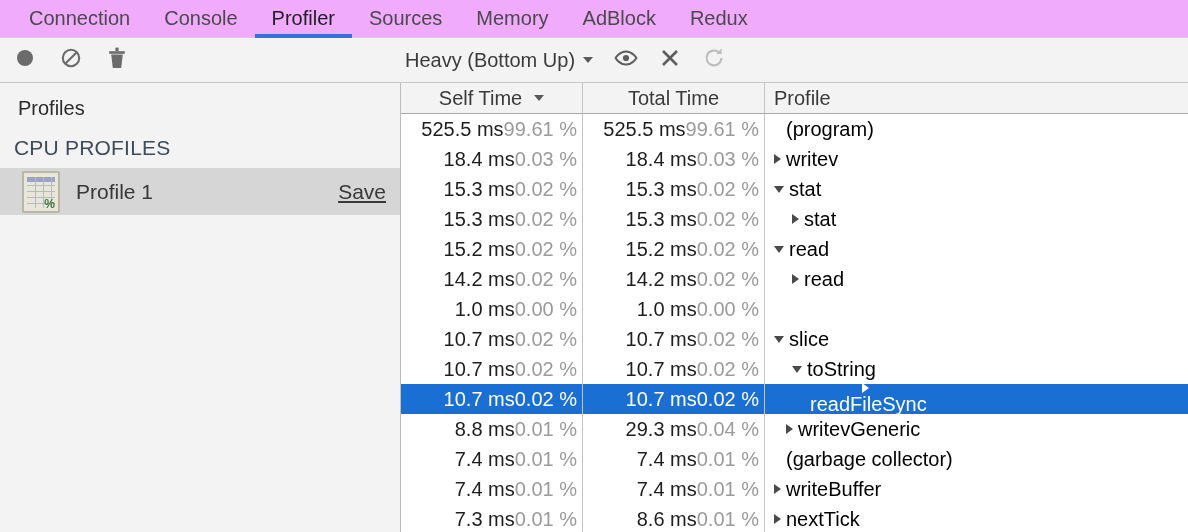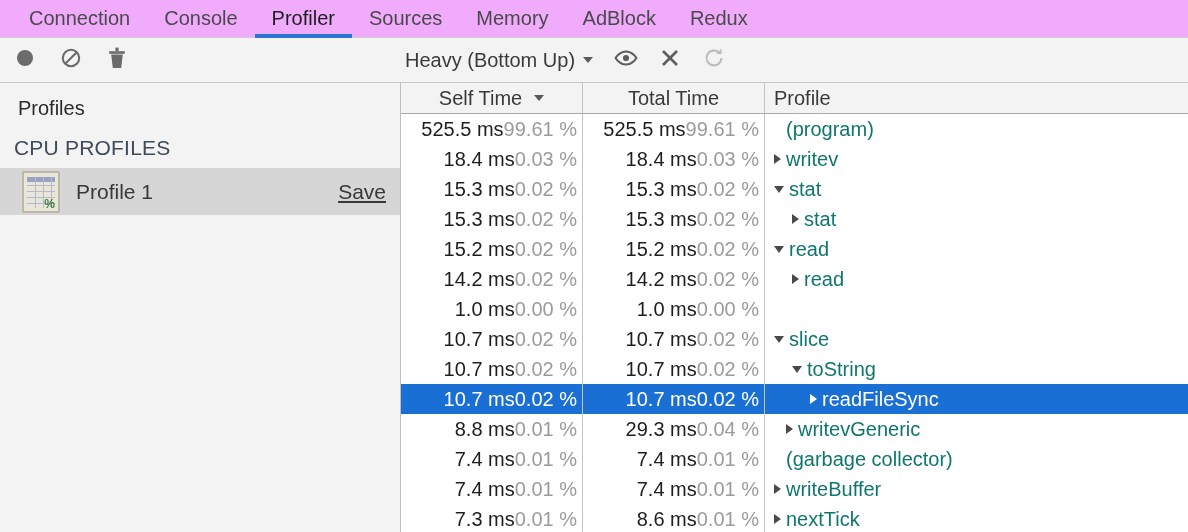--- a/index.html
+++ b/index.html
@@ -211,21 +211,21 @@
   }
   .td.func {
     flex: 1 1 auto;
     border-right: none;
     padding-left: 9px;
     white-space: nowrap;
   }
   .ms { color: #1e1e1e; }
   .pc { color: #9b9b9b; padding-left: 0px; }
   .tr.selected .ms, .tr.selected .pc { color: #ffffff; }
-  .fnname { color: #0f766e; }
+  .fnname { color: #000000; }
   .tr.selected .fnname { color: #ffffff; }
 
   .arrow {
     width: 0; height: 0;
     flex: 0 0 auto;
     margin-right: 5px;
   }
   .arrow.right {
     border-top: 5px solid transparent;
     border-bottom: 5px solid transparent;
@@ -508,21 +508,21 @@
           <div class="tr selected">
             <div class="td self">
               <span class="ms">10.7 ms</span>
               <span class="pc">0.02 %</span>
             </div>
             <div class="td total">
               <span class="ms">10.7 ms</span>
               <span class="pc">0.02 %</span>
             </div>
             <div class="td func">
-              <div class="func-inner" style="padding-left: 36px;">
+              <div class="func-inner" style="padding-left: 36px; flex-direction: column;">
                 <span class="arrow right"></span>
                 <span class="fnname">readFileSync</span>
               </div>
             </div>
           </div>
           <div class="tr">
             <div class="td self">
               <span class="ms">8.8 ms</span>
               <span class="pc">0.01 %</span>
             </div>

